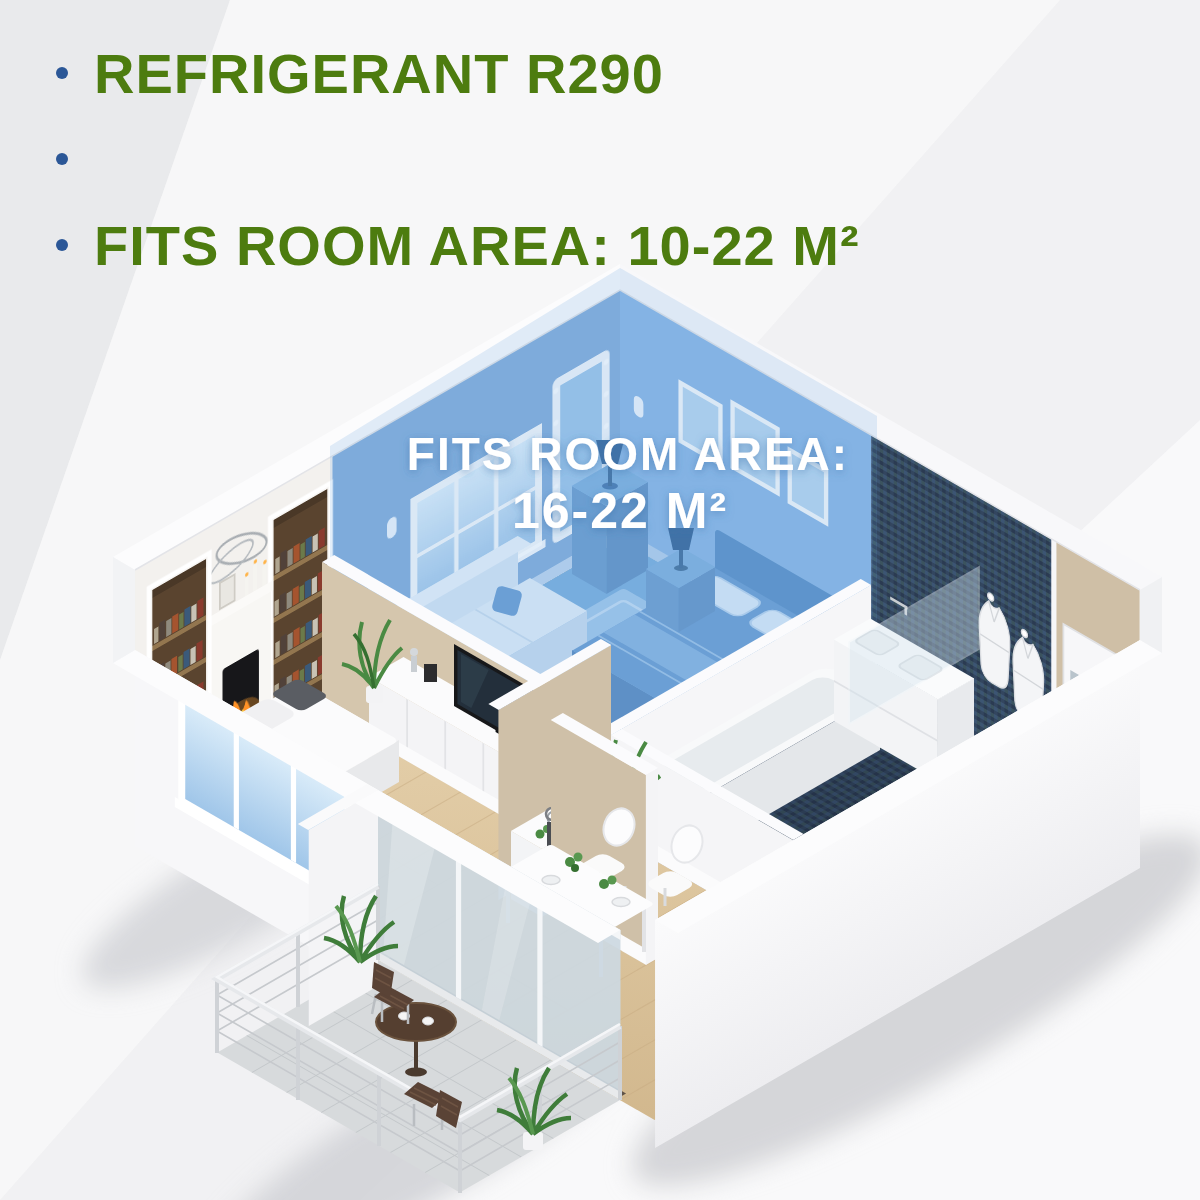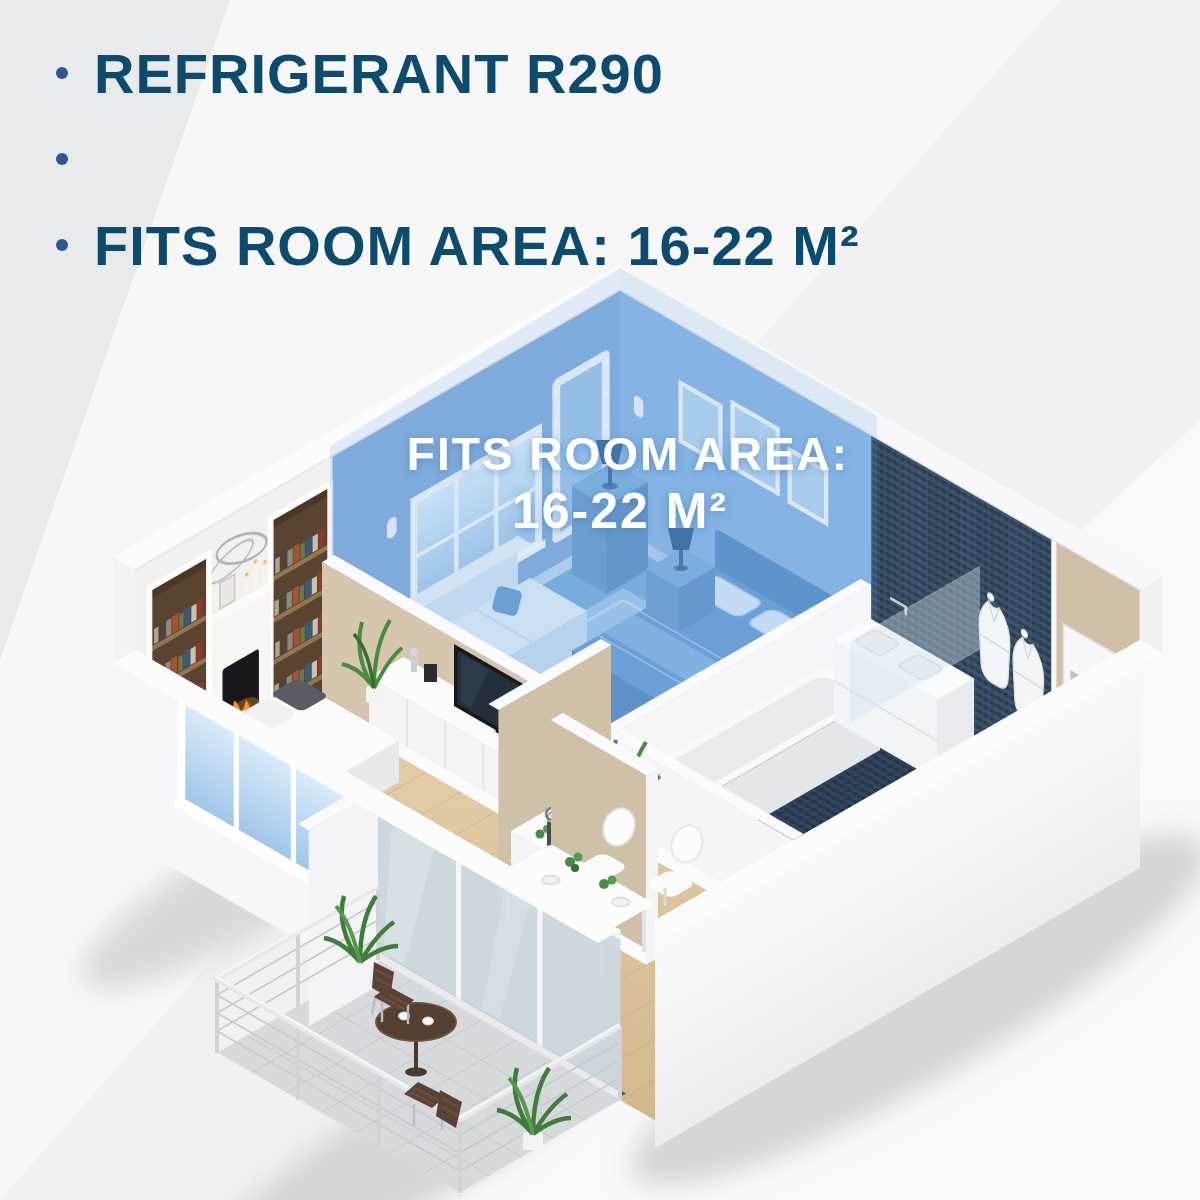--- a/index.html
+++ b/index.html
@@ -1,21 +1,21 @@
 <!DOCTYPE html>
 <html><head>
 <meta charset="utf-8">
 <style>
   html,body{margin:0;padding:0;background:#e8e8ea;}
   .wrap{position:relative;width:1200px;height:1200px;overflow:hidden;background:#f1f1f3;font-family:"Liberation Sans",sans-serif;}
   .wrap svg{position:absolute;left:0;top:0;}
   .bullets{position:absolute;top:30px;left:50px;}
   .b-row{display:flex;align-items:center;height:86px;}
   .dot{width:12px;height:12px;border-radius:50%;background:#2b5797;margin:0 26px 0 6px;flex:none;}
-  .b-text{font-size:56px;font-weight:800;letter-spacing:1px;color:#0c4a6e;white-space:nowrap;}
+  .b-text{font-size:56px;font-weight:800;letter-spacing:1px;color:#4d7c0f;white-space:nowrap;}
 </style>
 </head>
 <body>
 
 <div class="wrap">
 <svg width="1200" height="1200" viewBox="0 0 1200 1200">
 <defs>
   <linearGradient id="wd" x1="0" y1="0" x2="1" y2="1">
     <stop offset="0" stop-color="#ecd9b6"></stop>
           <stop offset="1" stop-color="#d2b88e"></stop>
@@ -552,16 +552,16 @@
 <div class="bullets">
   <div class="b-row">
     <span class="dot"></span>
     <span class="b-text">REFRIGERANT R290</span>
   </div>
   <div class="b-row">
     <span class="dot"></span>
   </div>
   <div class="b-row">
     <span class="dot"></span>
-    <span class="b-text">FITS ROOM AREA: 16-22 M²</span>
+    <span class="b-text">FITS ROOM AREA: 10-22 M²</span>
   </div>
 </div>
 </div>
 
 </body></html>

